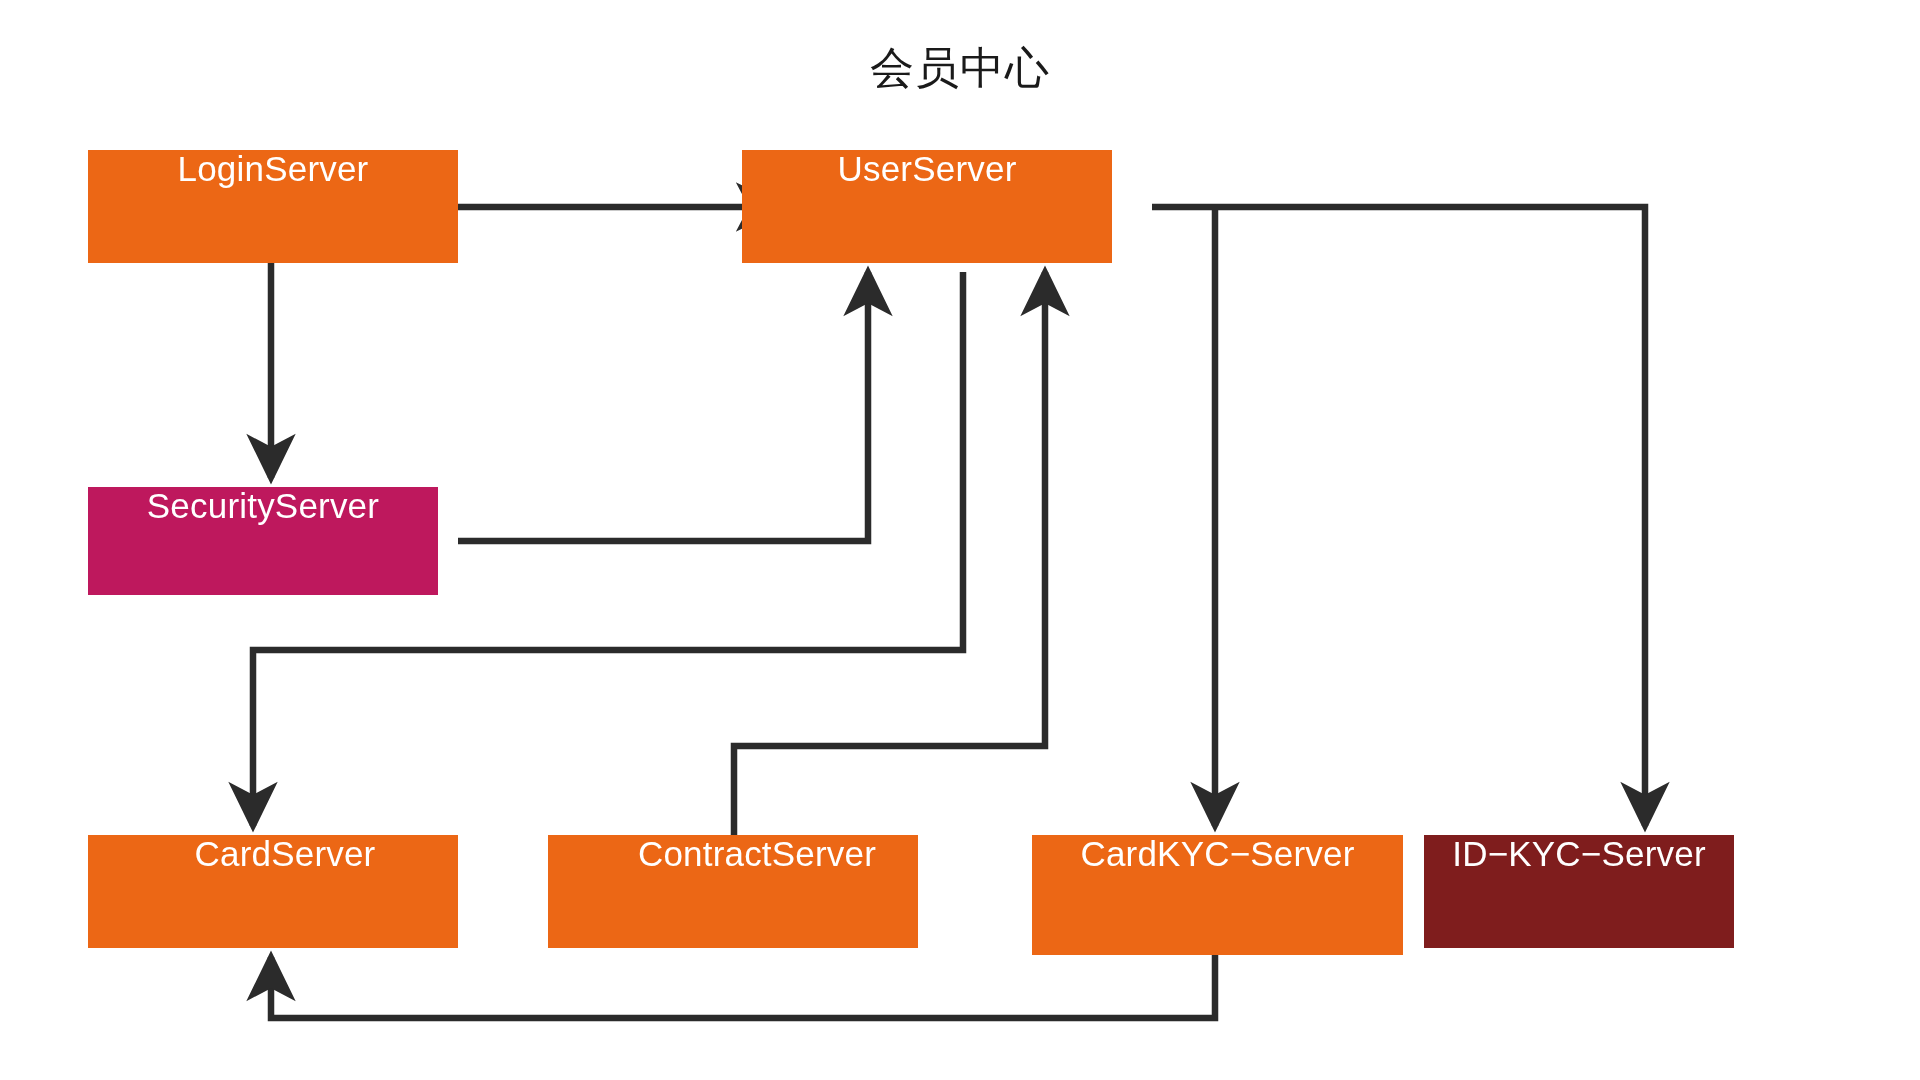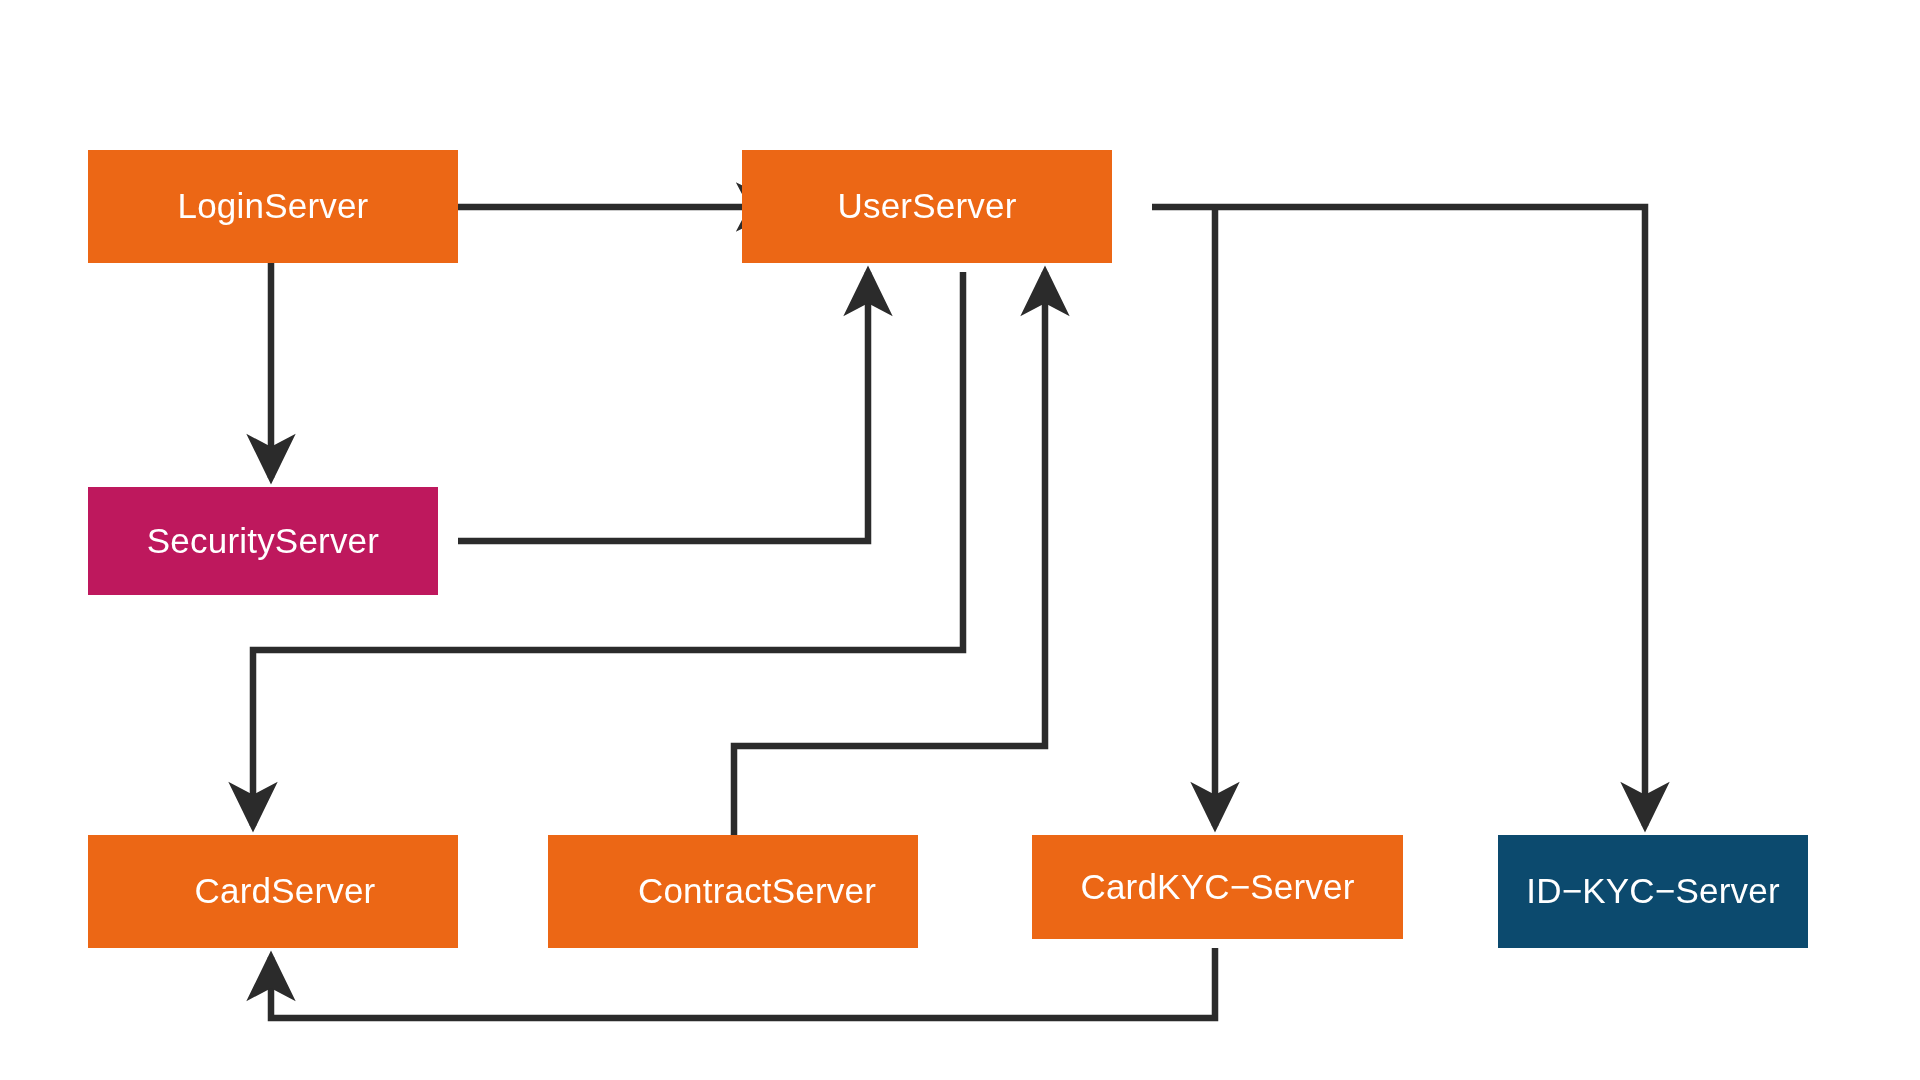--- a/index.html
+++ b/index.html
@@ -38,35 +38,35 @@
     line-height: 52px;
     color: #1a1a1a;
     font-weight: 400;
     letter-spacing: 1px;
     font-family: "Liberation Sans", "DejaVu Sans", sans-serif;
   }
   .node {
     position: absolute;
     box-sizing: border-box;
     display: flex;
-    align-items: center;
     justify-content: center;
     color: #ffffff;
     font-size: 35px;
     line-height: 1.1;
     font-weight: 400;
     letter-spacing: 0.2px;
     user-select: none;
   }
 </style>
 </head>
 <body>
 
 <div id="canvas" style="background: rgb(255, 255, 255);">
 
+  <div class="diagram-title" style="color: rgb(26, 26, 26);">会员中心</div>
 
   <svg id="edges" viewBox="0 0 1920 1080" xmlns="http://www.w3.org/2000/svg">
     <defs>
       <marker id="arrowhead" markerWidth="9" markerHeight="9" refX="7.4" refY="4.5" orient="auto" markerUnits="strokeWidth">
         <path d="M0.6,0.7 L8.4,4.5 L0.6,8.3 L2.6,4.5 Z" fill="#2B2B2B"></path>
       </marker>
     </defs>
     <g id="edge-group" fill="none" stroke="#2B2B2B" stroke-width="6.5" stroke-linecap="butt" stroke-linejoin="miter">
         <polyline points="458,207 780,207" fill="none" stroke="#2B2B2B" marker-end="url(#arrowhead)"></polyline>
         <polyline points="271,263 271,478" fill="none" stroke="#2B2B2B" marker-end="url(#arrowhead)"></polyline>
@@ -88,21 +88,21 @@
       </div>
       <div class="node" style="left: 88px; top: 487px; width: 350px; height: 108px; background: #be185d; color: rgb(255, 255, 255);">
         <span>SecurityServer</span>
       </div>
       <div class="node" style="left: 88px; top: 835px; width: 370px; height: 113px; background: rgb(236, 103, 21); color: rgb(255, 255, 255); padding-left: 24px;">
         <span>CardServer</span>
       </div>
       <div class="node" style="left: 548px; top: 835px; width: 370px; height: 113px; background: rgb(236, 103, 21); color: rgb(255, 255, 255); padding-left: 48px;">
         <span>ContractServer</span>
       </div>
-      <div class="node" style="left: 1032px; top: 835px; width: 371px; height: 104px; background: rgb(236, 103, 21); color: rgb(255, 255, 255);">
+      <div class="node" style="left: 1032px; top: 835px; width: 371px; height: 120px; background: rgb(236, 103, 21); color: rgb(255, 255, 255);">
         <span>CardKYC−Server</span>
       </div>
-      <div class="node" style="left: 1498px; top: 835px; width: 310px; height: 113px; background: #0c4a6e; color: rgb(255, 255, 255);">
+      <div class="node" style="left: 1424px; top: 835px; width: 310px; height: 113px; background: #7f1d1d; color: rgb(255, 255, 255);">
         <span>ID−KYC−Server</span>
       </div>
     </div>
 
 </div>
 
 </body></html>

